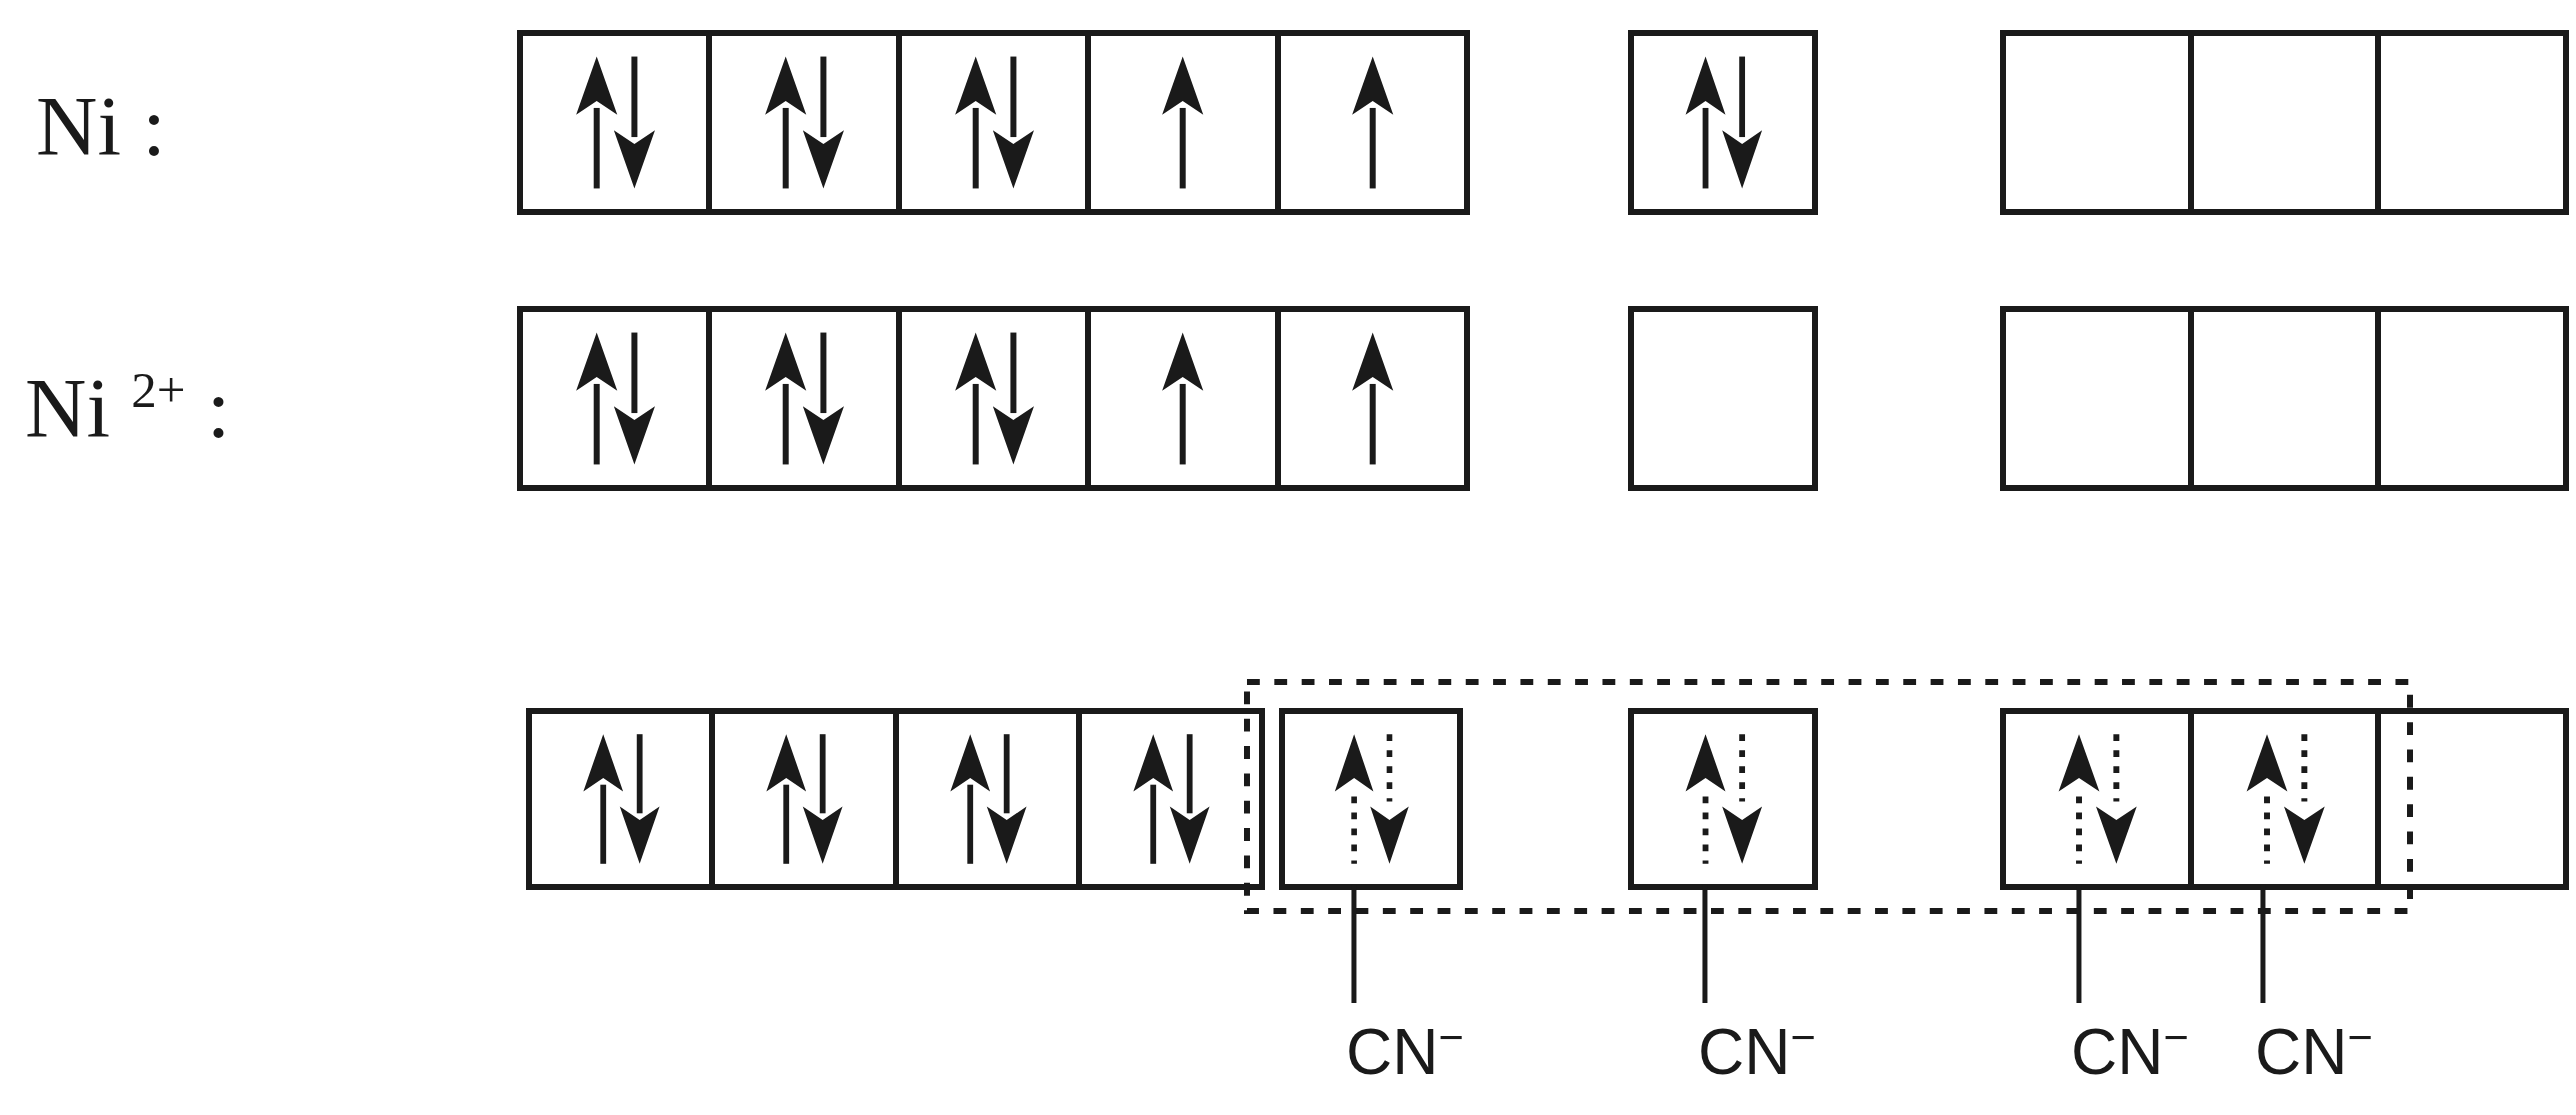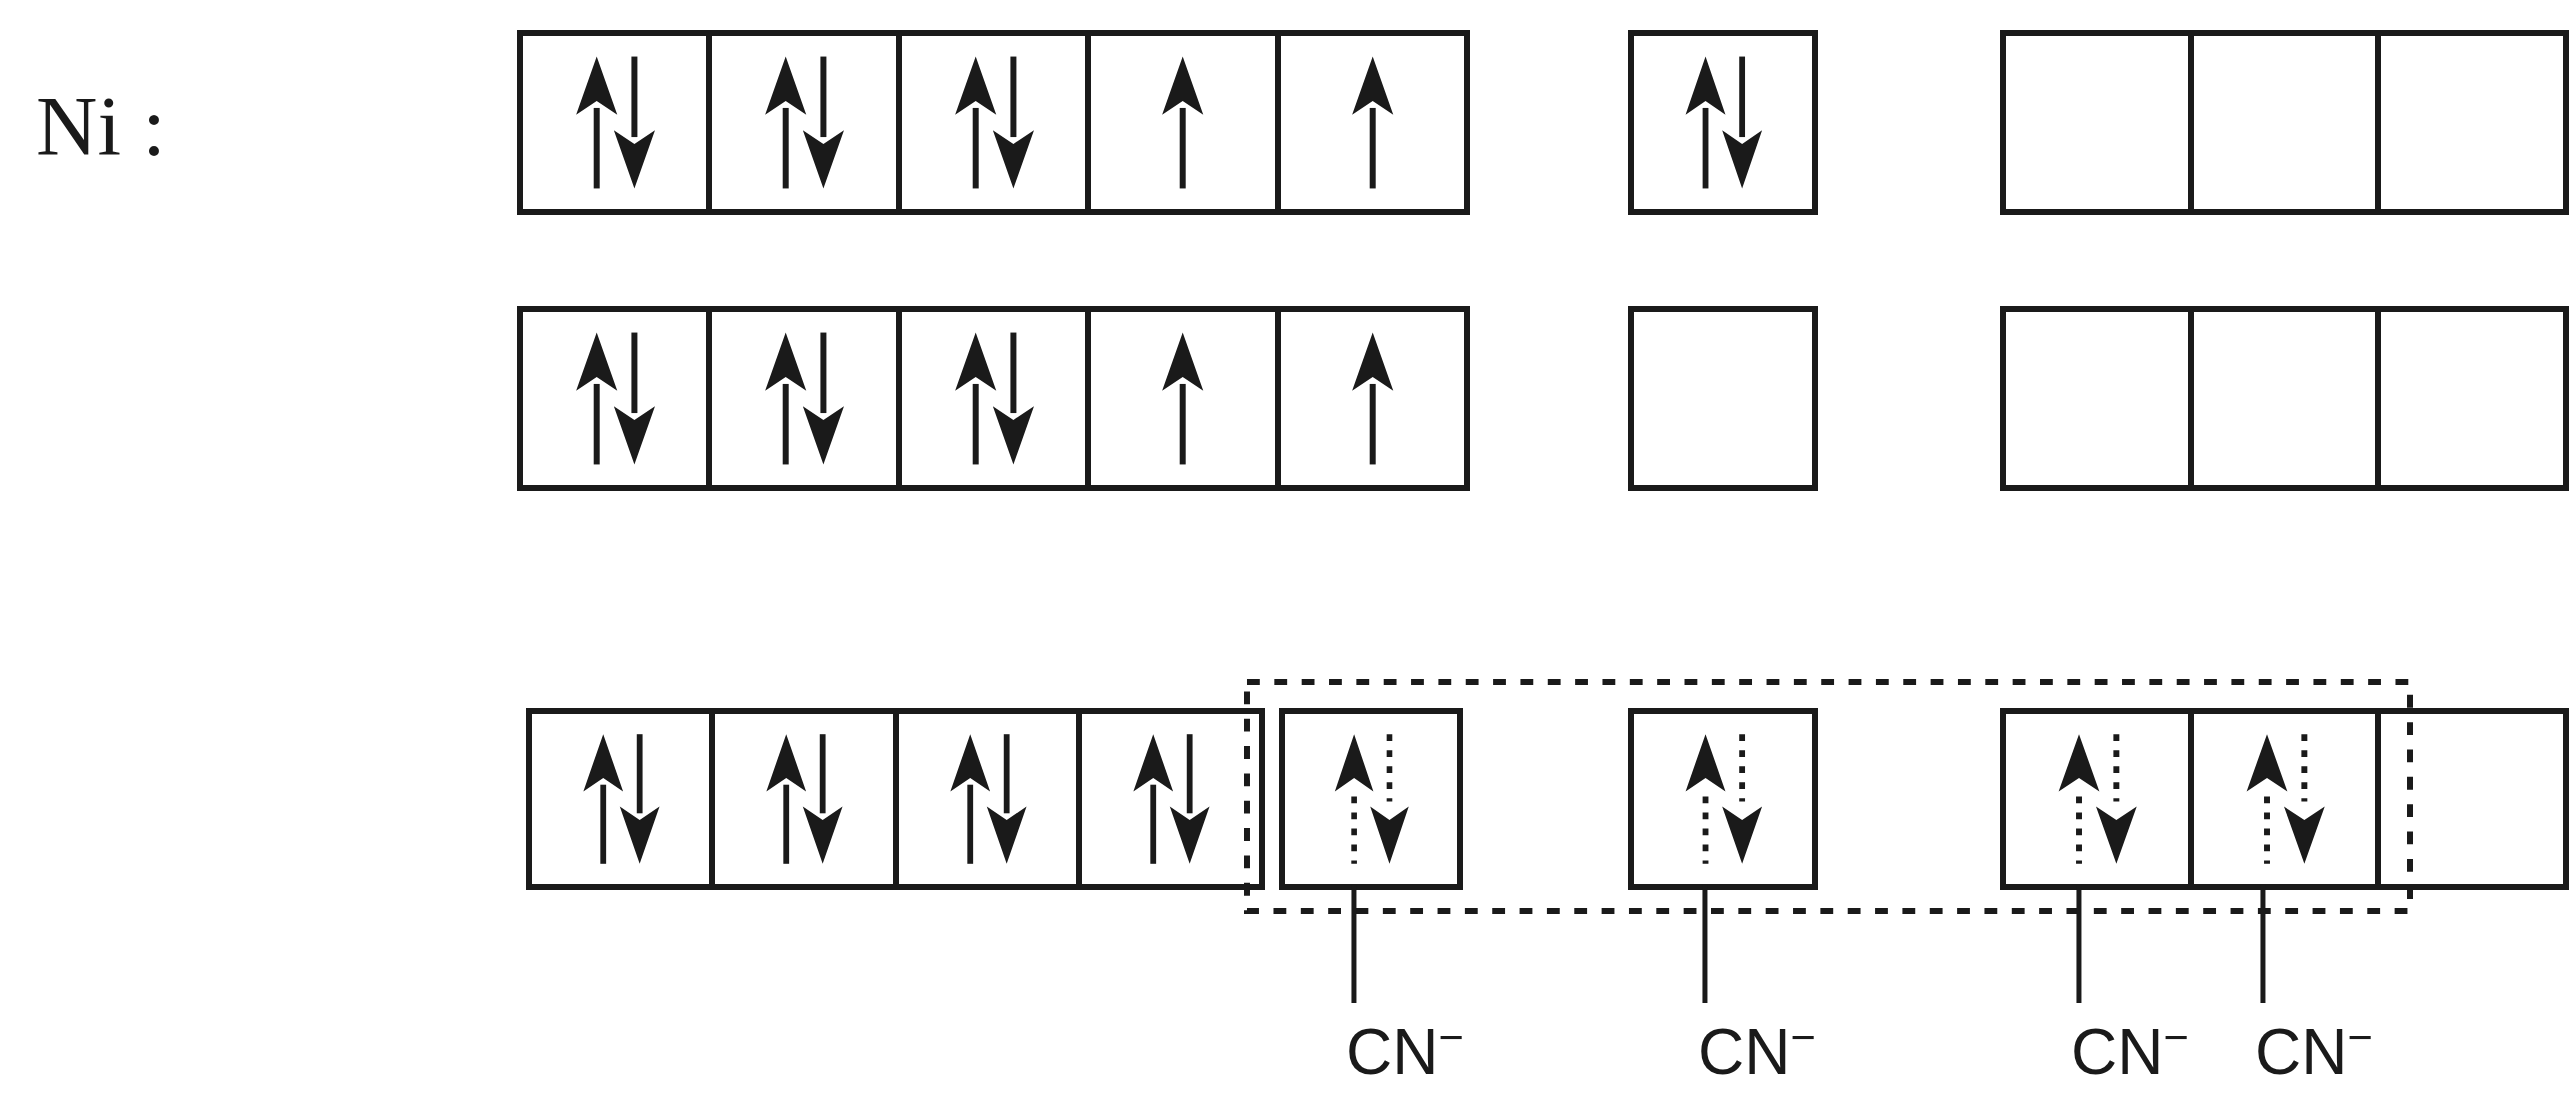--- a/index.html
+++ b/index.html
@@ -51,20 +51,21 @@
   .ligand{ position:absolute; top:1020px; transform:translateX(-50%); font-size:64px;
            line-height:1; white-space:nowrap; color:var(--ink); }
   .ligand sup{ font-size:68%; vertical-align:super; line-height:0; }
 </style>
 </head>
 <body>
 
 <div class="stage">
 
   <div class="rlabel" id="rl1"><span>Ni :</span></div>
+  <div class="rlabel" id="rl2"><span>Ni </span><sup>2+</sup><span> :</span></div>
 
   <div class="block" id="b-r1-d">
       <div class="cell">
         <svg viewBox="0 0 214 202" preserveAspectRatio="none">
           <polygon points="62,92 86,24 110,92 86,76" fill="#1a1a1a"></polygon>
           <line x1="86" x2="86" y1="84" y2="178" stroke="#1a1a1a" stroke-width="7"></line>
           <polygon points="106,110 130,178 154,110 130,126" fill="#1a1a1a"></polygon>
           <line x1="130" x2="130" y1="24" y2="118" stroke="#1a1a1a" stroke-width="7"></line>
         </svg>
       </div>

